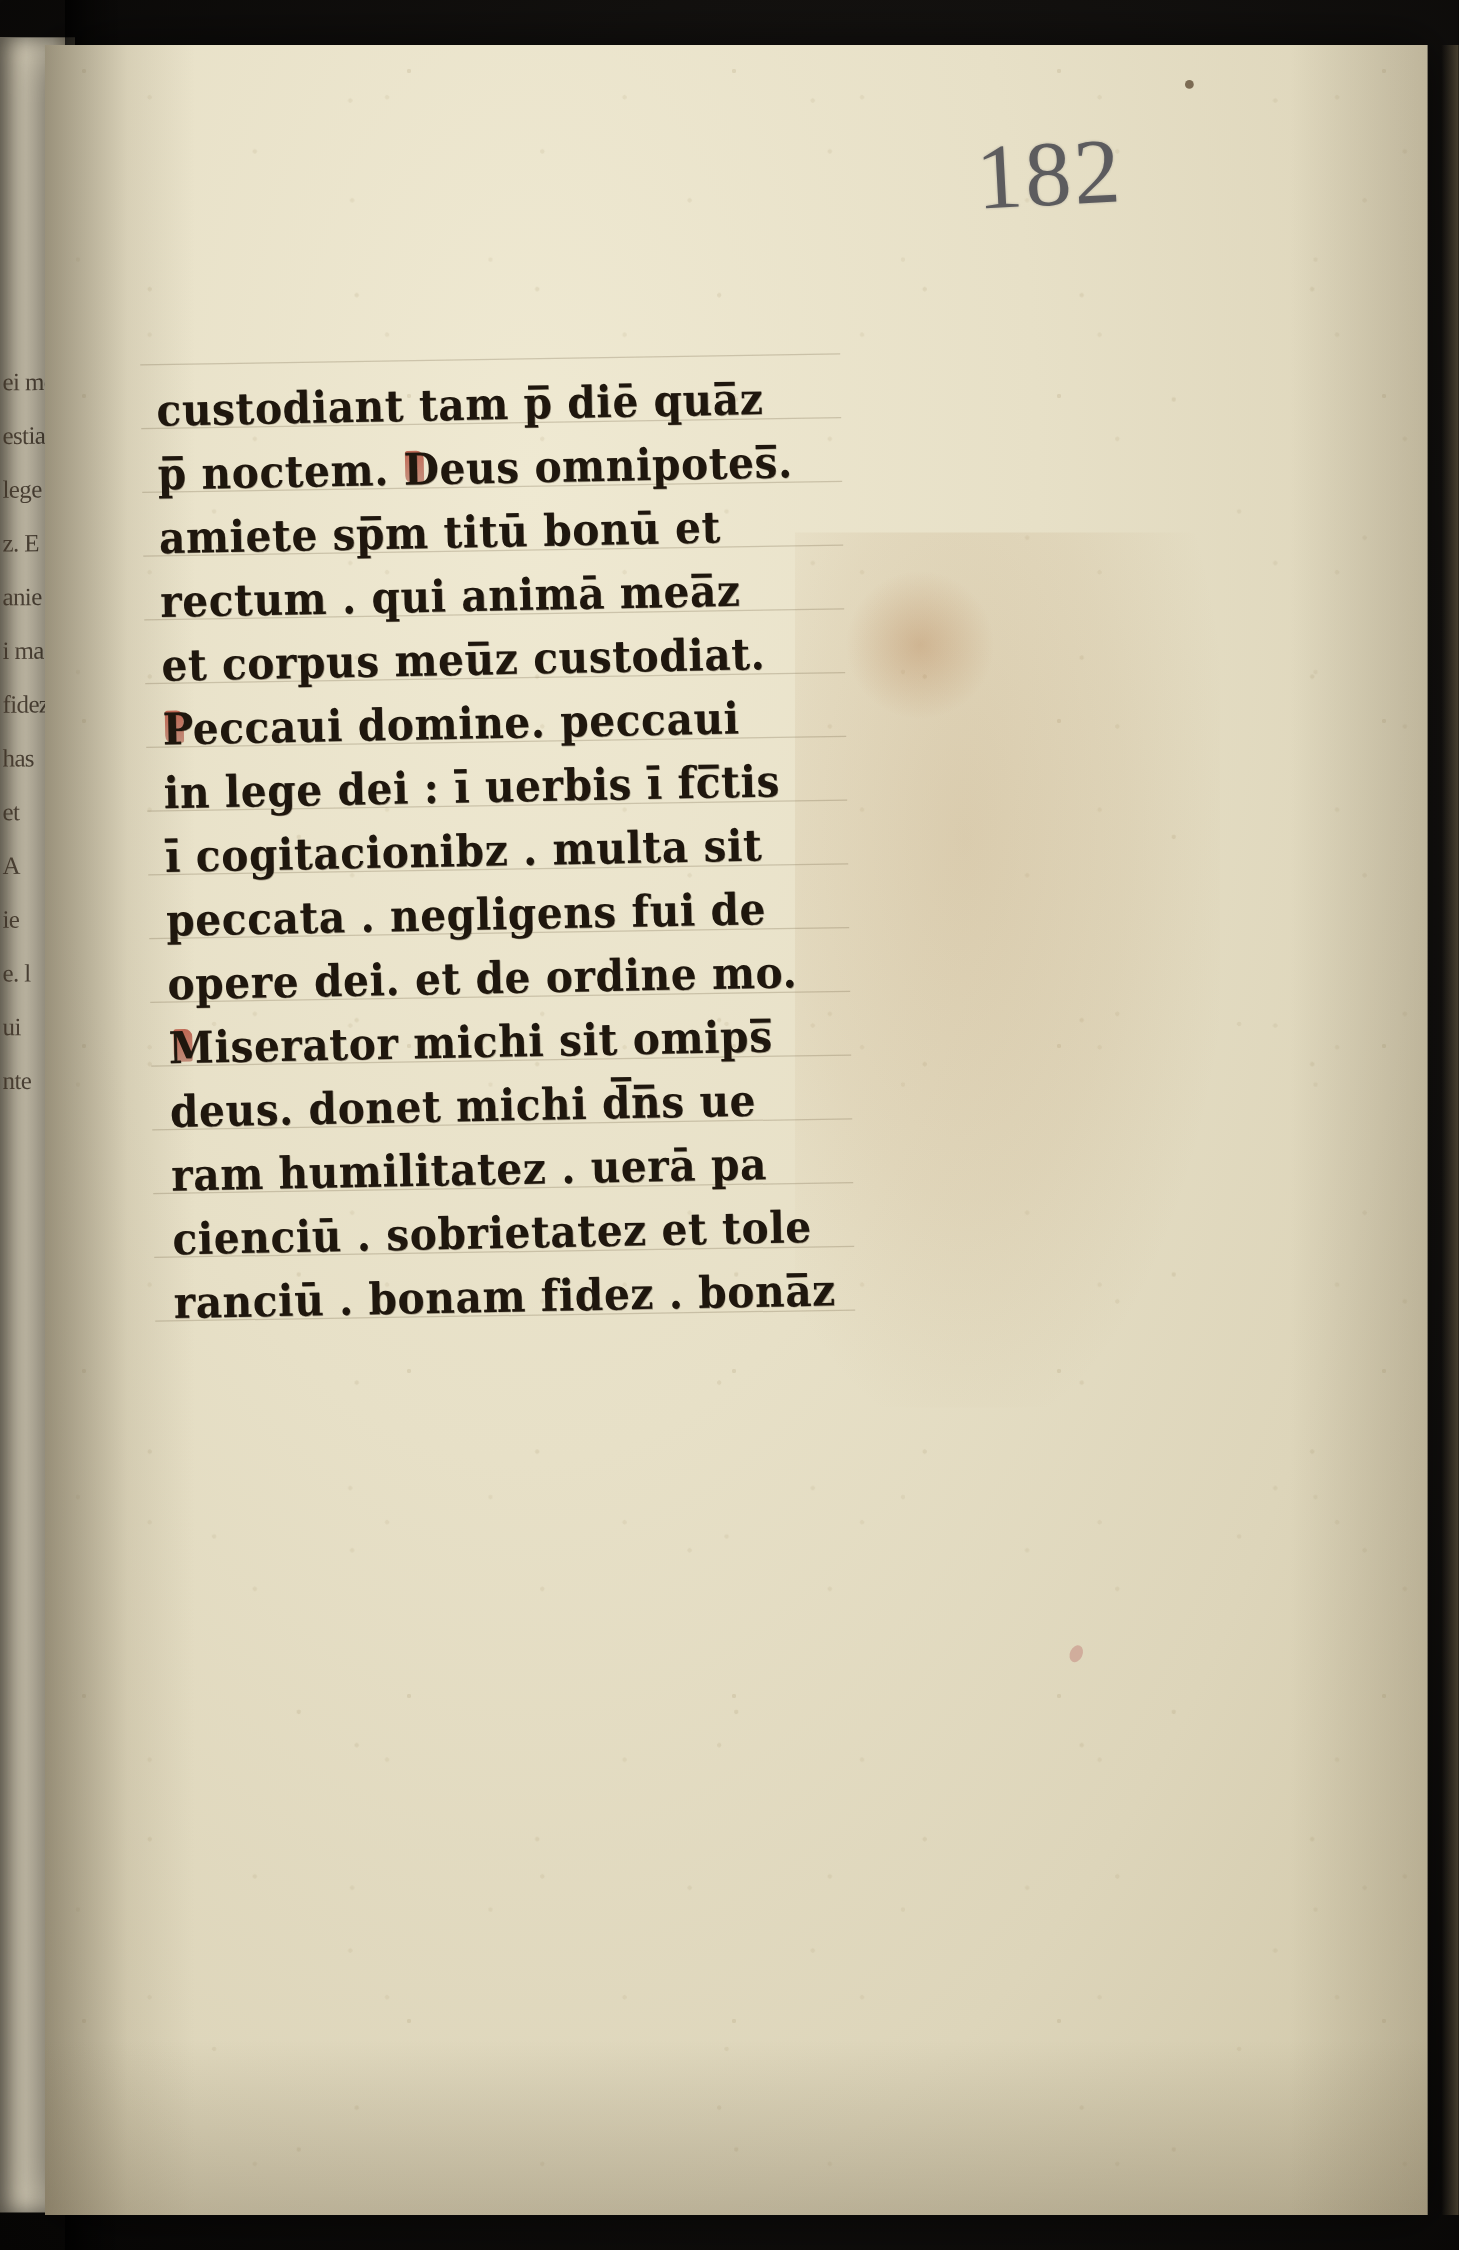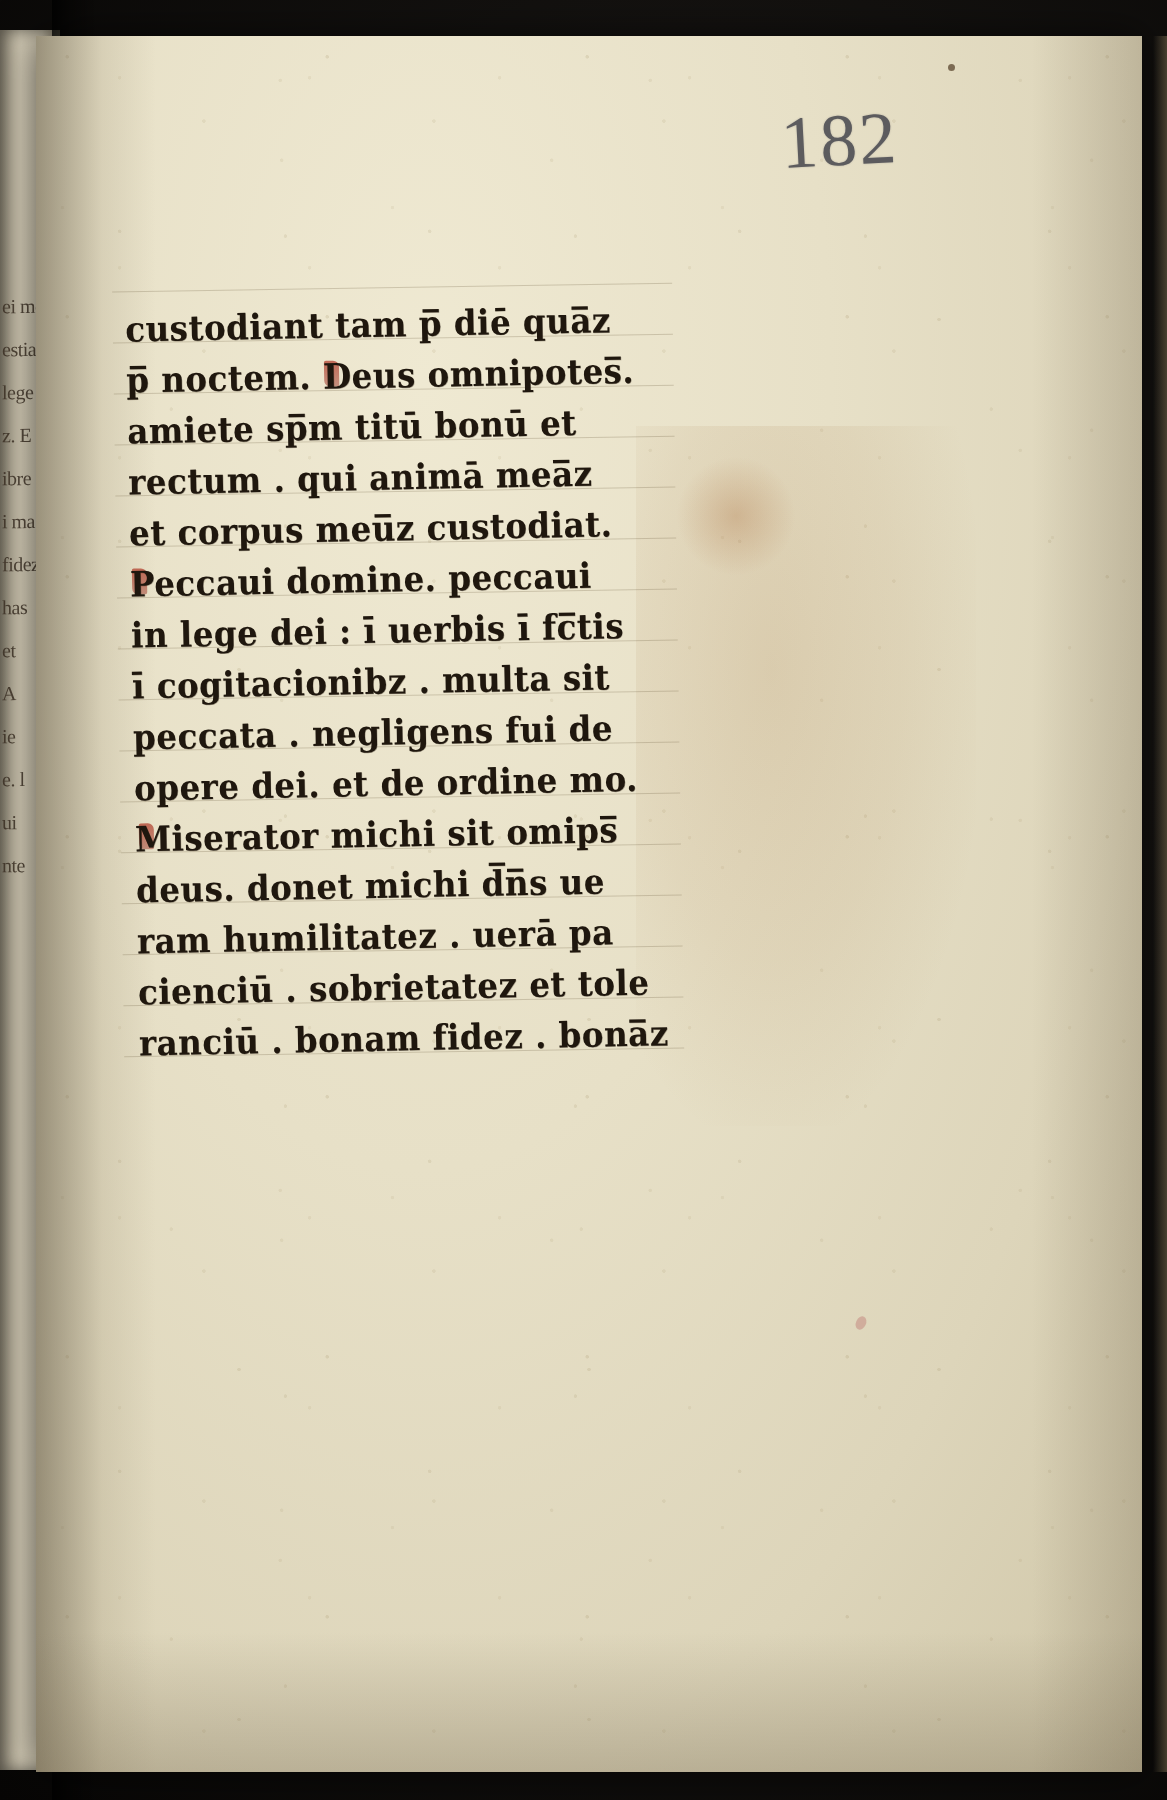--- a/index.html
+++ b/index.html
@@ -236,21 +236,21 @@
 <div class="page-root">
 
   <div class="backdrop"></div>
 
   <div class="prev-leaf">
     <div class="pl-text">
       <div>ei me</div>
       <div>estian</div>
       <div>lege</div>
       <div>z. E</div>
-      <div>ibre</div>
+      <div>anie</div>
       <div>i ma</div>
       <div>fidez</div>
       <div>has</div>
       <div>et</div>
       <div>A</div>
       <div>ie</div>
       <div>e. l</div>
       <div>ui</div>
       <div>nte</div>
     </div>

